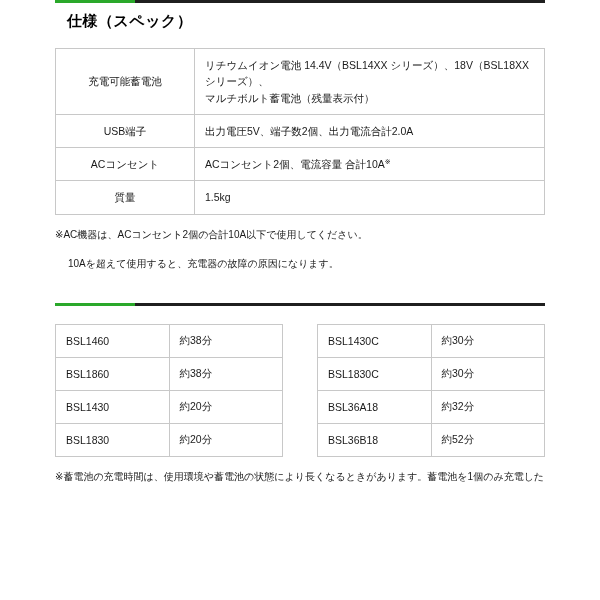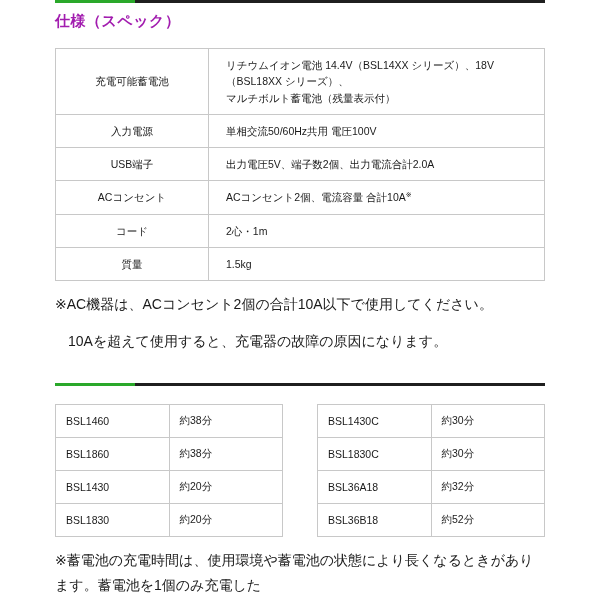--- a/index.html
+++ b/index.html
@@ -38,52 +38,52 @@
     position: absolute;
     left: 80px;
     right: 0;
     top: 0;
     height: 3px;
     background: #1f1f1f;
   }
   .section-title {
     font-size: 15px;
     font-weight: bold;
-    color: #a21caf;
-    margin: 9px 0 0 0;
+    color: #000000;
+    margin: 9px 0 0 12px;
     letter-spacing: 0.5px;
   }
   .section-title .sup {
     font-size: 8px;
     vertical-align: super;
     font-weight: normal;
   }
   .spec-block {
     margin-top: 17px;
   }
   table.spec {
     border-collapse: collapse;
     width: 100%;
     table-layout: fixed;
   }
   table.spec td {
     border: 1px solid #c8c8c8;
-    padding: 8px 17px;
+    padding: 8px 10px;
     vertical-align: middle;
     font-size: 10.5px;
     line-height: 1.55;
     color: #1a1a1a;
   }
   table.spec td.label {
     width: 118px;
     white-space: nowrap;
     text-align: center;
   }
   .note {
-    font-size: 14px;
+    font-size: 10px;
     line-height: 1.75;
     color: #1a1a1a;
     margin-top: 11px;
   }
   .note .indent {
     display: block;
     padding-left: 13px;
     margin-top: 12px;
   }
   .sup-small {
@@ -108,21 +108,21 @@
     border: 1px solid #c8c8c8;
     padding: 9px 10px;
     font-size: 10.5px;
     color: #1a1a1a;
     height: 14px;
   }
   table.charge td.model {
     width: 50%;
   }
   .bottom-note {
-    font-size: 14px;
+    font-size: 10px;
     line-height: 1.8;
     margin-top: 11px;
     color: #1a1a1a;
   }
 </style>
 </head>
 <body>
 
 <div class="page">
 
@@ -136,34 +136,26 @@
       <table class="spec">
         <tbody>
           <tr>
             <td class="label">充電可能蓄電池</td>
             <td>
               <span>リチウムイオン電池 14.4V（BSL14XX シリーズ）、18V（BSL18XX シリーズ）、</span><br>
               <span>マルチボルト蓄電池（残量表示付）</span>
             </td>
           </tr>
           <tr>
-            <td class="label">入力電源</td>
-            <td>単相交流50/60Hz共用 電圧100V</td>
-          </tr>
-          <tr>
             <td class="label">USB端子</td>
             <td>出力電圧5V、端子数2個、出力電流合計2.0A</td>
           </tr>
           <tr>
             <td class="label">ACコンセント</td>
             <td><span>ACコンセント2個、電流容量 合計10A</span><span class="sup-small">※</span></td>
-          </tr>
-          <tr>
-            <td class="label">コード</td>
-            <td>2心・1m</td>
           </tr>
           <tr>
             <td class="label">質量</td>
             <td>1.5kg</td>
           </tr>
         </tbody>
       </table>
     </div>
 
     <div class="note">

